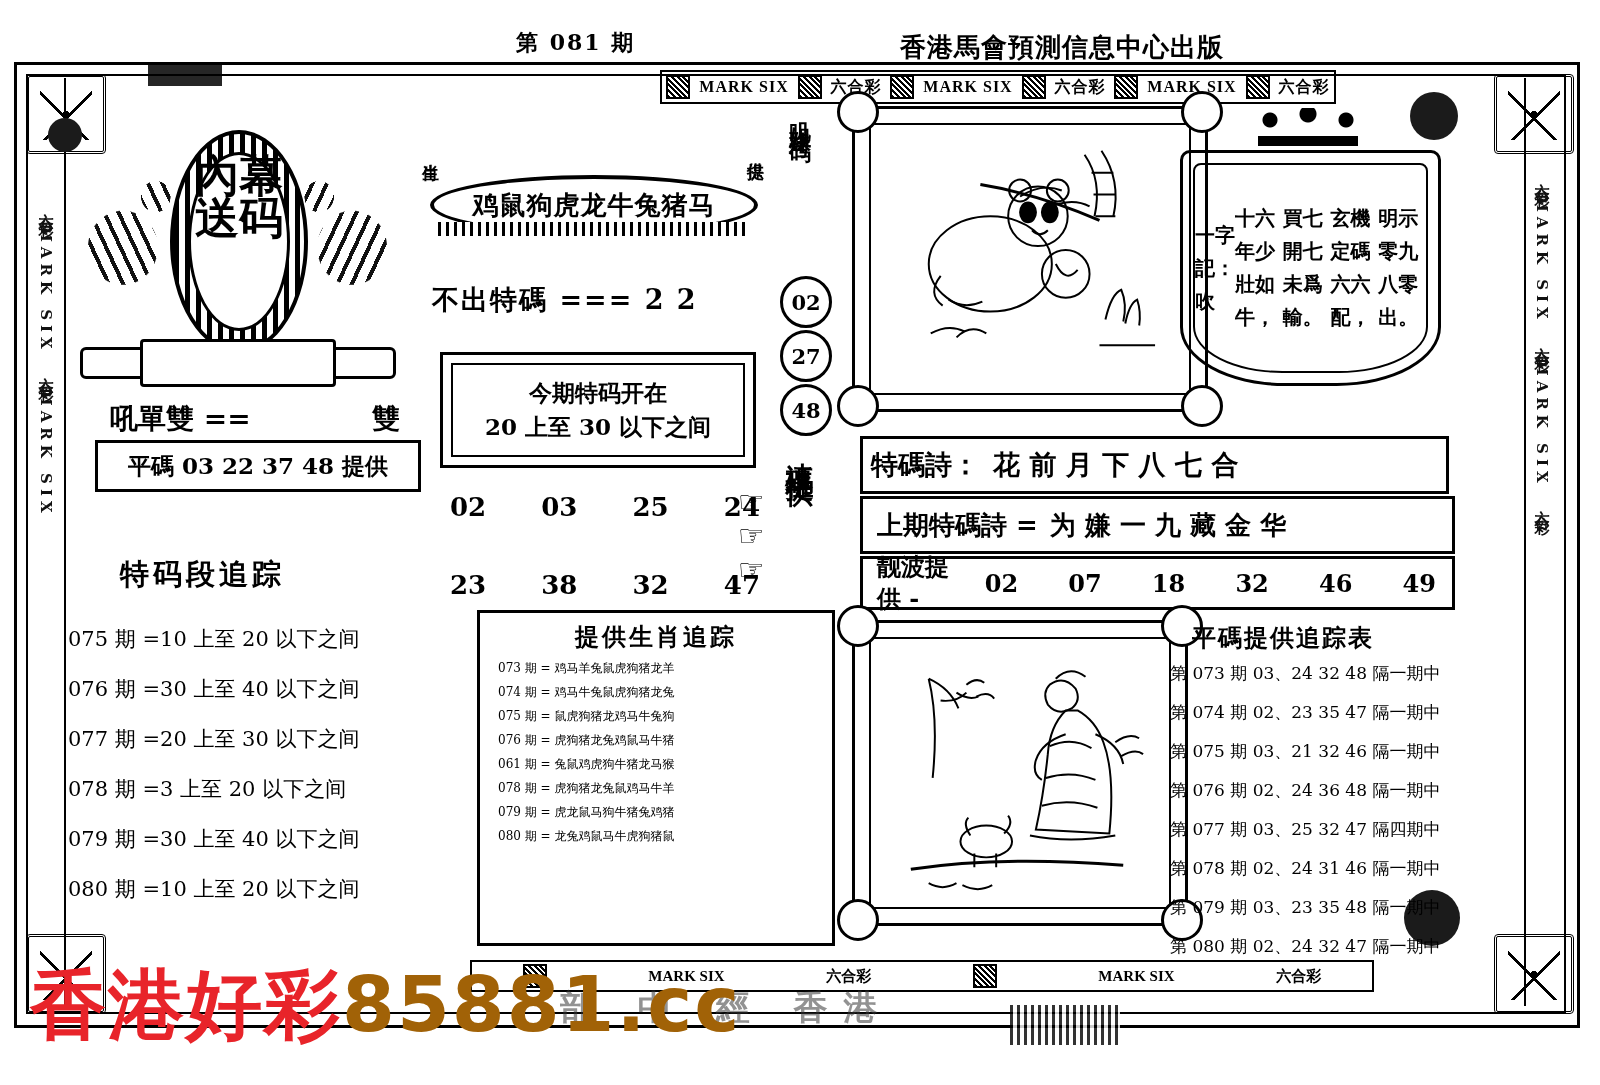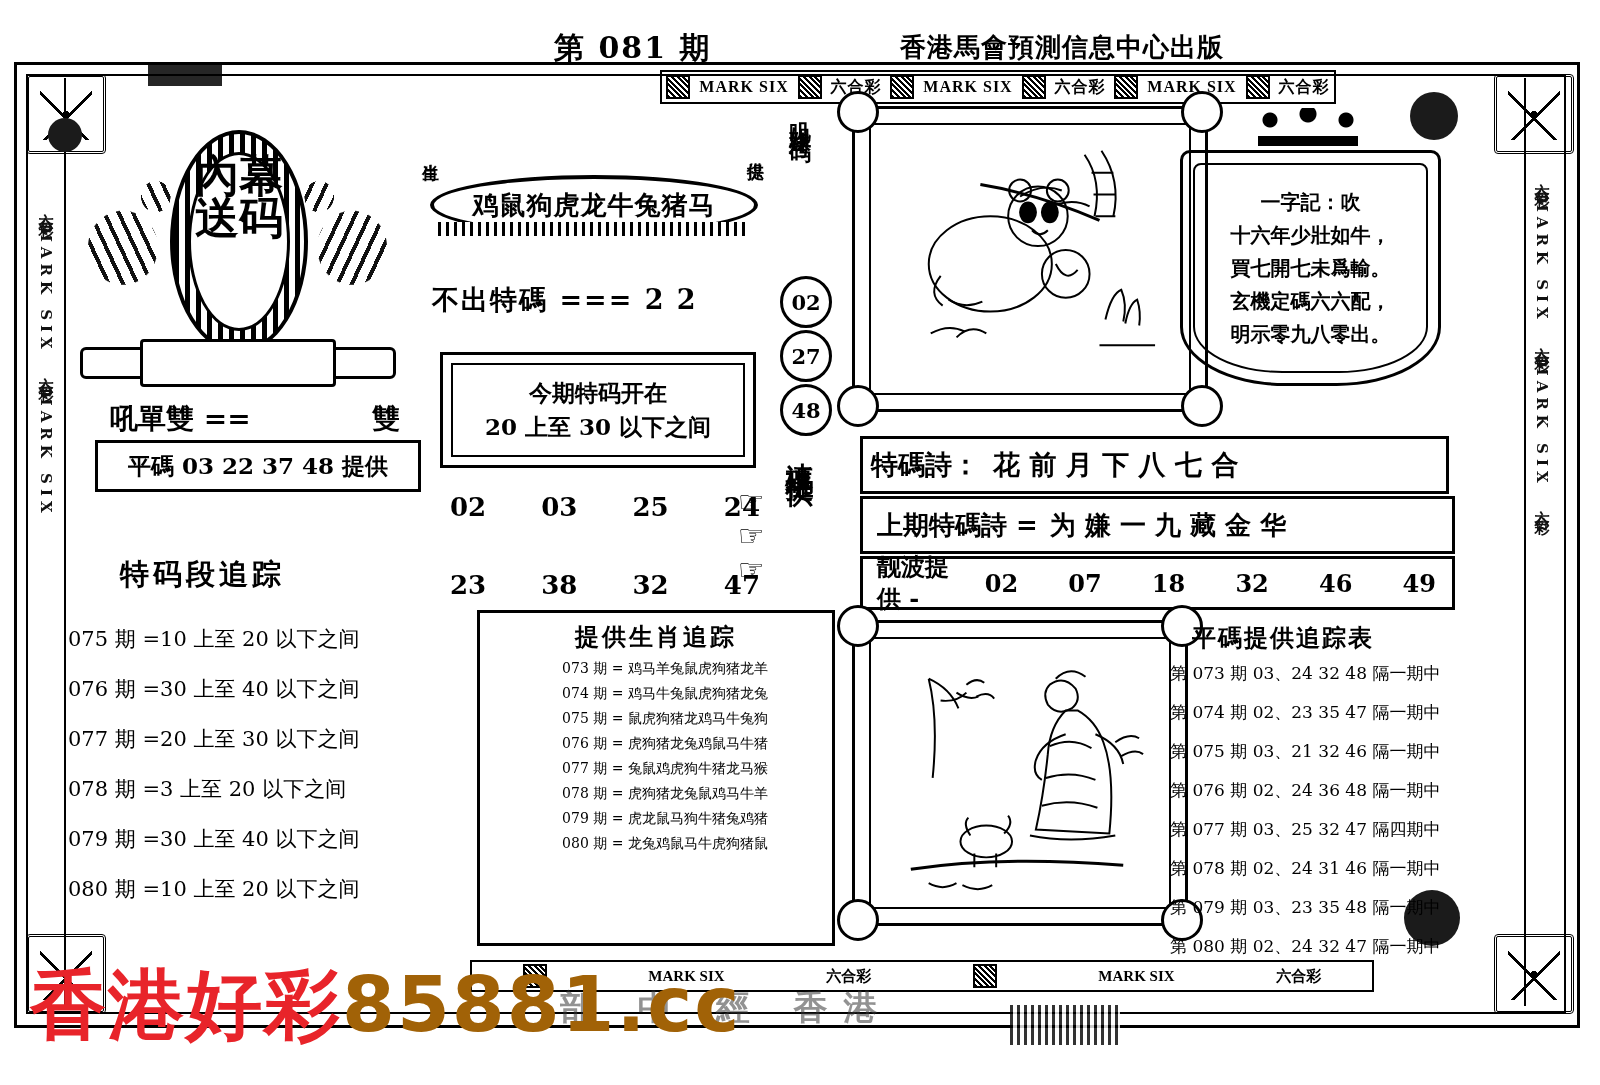--- a/index.html
+++ b/index.html
@@ -33,21 +33,21 @@
        linear-gradient(-45deg,transparent 44%,#000 44% 48%,transparent 48%);
   }
   .c-tl{left:18px;top:66px;}
   .c-tr{left:1486px;top:66px;}
   .c-bl{left:18px;top:926px;}
   .c-br{left:1486px;top:926px;}
 
   .blob{position:absolute;border-radius:50%;background:#1b1b1b;}
 
   
-  .hdr-issue{position:absolute;left:554px;top:28px;font-size:30px;font-weight:bold;
+  .hdr-issue{position:absolute;left:516px;top:28px;font-size:22px;font-weight:bold;
      font-family:"DejaVu Serif","Liberation Serif",serif;letter-spacing:2px;}
   .hdr-pub{position:absolute;left:900px;top:30px;font-size:26px;font-weight:bold;
      font-family:"DejaVu Serif","Liberation Serif",serif;letter-spacing:1px;}
 
   .marksix-strip{position:absolute;left:660px;top:70px;width:672px;height:30px;
      border:2px solid #000;background:#fff;display:flex;align-items:center;
      justify-content:space-around;font-size:16px;font-weight:bold;letter-spacing:1px;
      font-family:"Liberation Serif",serif;overflow:hidden;}
   .ms-box{width:20px;height:20px;border:2px solid #000;display:inline-block;
      background:repeating-linear-gradient(45deg,#000 0 2px,#fff 2px 4px);}
@@ -126,33 +126,33 @@
   .jiejie{position:absolute;left:782px;top:105px;width:34px;font-size:22px;font-weight:bold;
      writing-mode:vertical-rl;letter-spacing:5px;}
   .circ{position:absolute;left:780px;width:46px;height:46px;border:3px solid #000;
      border-radius:50%;display:flex;align-items:center;justify-content:center;
      font-size:21px;font-weight:bold;}
 
   
   .zbox{position:absolute;left:477px;top:610px;width:352px;height:330px;border:3px solid #000;}
   .zbox-title{text-align:center;font-size:24px;font-weight:bold;letter-spacing:3px;
      margin-top:8px;}
-  .zrow{font-size:14px;margin:7px 0 0 18px;white-space:nowrap;text-align:center;}
+  .zrow{font-size:12px;margin:7px 0 0 18px;white-space:nowrap;}
 
   
   .panda{position:absolute;left:852px;top:106px;width:350px;height:300px;border:3px solid #000;}
   .panda-in{position:absolute;left:14px;top:14px;right:14px;bottom:14px;border:2px solid #000;}
   .pcorner{position:absolute;width:36px;height:36px;border:3px solid #000;border-radius:50%;
      background:#fff;}
   .crown-panel{position:absolute;left:1180px;top:150px;width:255px;height:230px;
      border:3px solid #000;border-radius:10px 10px 40% 40%/10px 10px 25% 25%;
      display:flex;align-items:center;justify-content:center;}
   .crown-panel-in{position:absolute;left:10px;top:10px;right:10px;bottom:10px;
      border:2px solid #000;border-radius:8px 8px 38% 38%/8px 8px 22% 22%;
-     display:flex;flex-direction:column;align-items:center;justify-content:center;
+     display:flex;align-items:center;justify-content:center;
      font-size:20px;line-height:1.65;font-weight:bold;}
   .crown{position:absolute;left:1258px;top:108px;width:100px;height:40px;
      background:
        linear-gradient(#000,#000) 0 28px/100px 10px no-repeat,
        radial-gradient(circle at 12px 12px,#000 0 7px,transparent 8px),
        radial-gradient(circle at 50px 6px,#000 0 8px,transparent 9px),
        radial-gradient(circle at 88px 12px,#000 0 7px,transparent 8px);
      background-repeat:no-repeat;}
 
   .rbox{position:absolute;border:3px solid #000;display:flex;align-items:center;
@@ -290,21 +290,21 @@
   <div class="circ cn" style="top:276px;">02</div>
   <div class="circ cn" style="top:330px;">27</div>
   <div class="circ cn" style="top:384px;">48</div>
 
   <div class="zbox">
     <div class="zbox-title cn">提供生肖追踪</div>
     <div class="zrow cn">073 期 = 鸡马羊兔鼠虎狗猪龙羊</div>
     <div class="zrow cn">074 期 = 鸡马牛兔鼠虎狗猪龙兔</div>
     <div class="zrow cn">075 期 = 鼠虎狗猪龙鸡马牛兔狗</div>
     <div class="zrow cn">076 期 = 虎狗猪龙兔鸡鼠马牛猪</div>
-    <div class="zrow cn">077 期 = 兔鼠鸡虎狗牛猪龙马猴</div>
+    <div class="zrow cn">061 期 = 兔鼠鸡虎狗牛猪龙马猴</div>
     <div class="zrow cn">078 期 = 虎狗猪龙兔鼠鸡马牛羊</div>
     <div class="zrow cn">079 期 = 虎龙鼠马狗牛猪兔鸡猪</div>
     <div class="zrow cn">080 期 = 龙兔鸡鼠马牛虎狗猪鼠</div>
   </div>
 
   <div class="panda">
     <div class="panda-in">
       <svg width="100%" height="100%" viewBox="0 0 320 270">
         <g fill="none" stroke="#000" stroke-width="2">
           <path d="M215 30 q18 26 10 62"></path>

